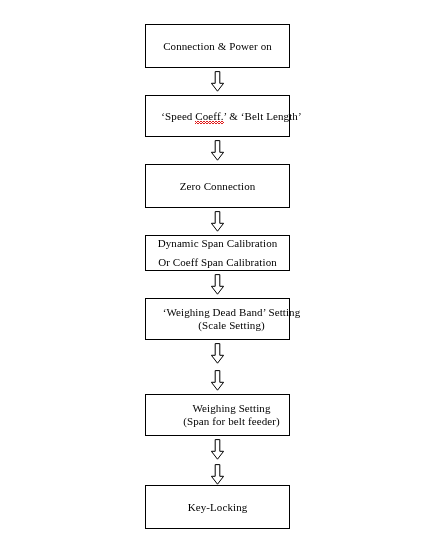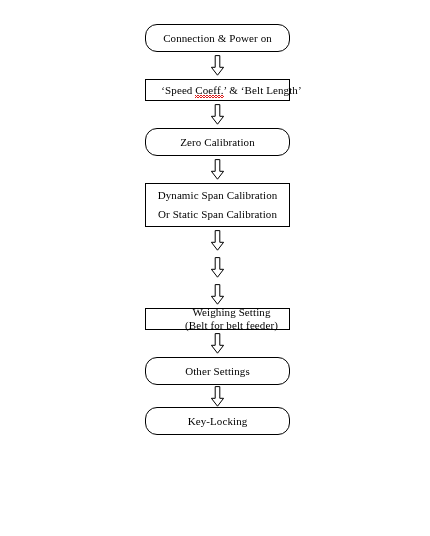--- a/index.html
+++ b/index.html
@@ -38,29 +38,28 @@
     border: 1px solid #000000;
     background: #ffffff;
     display: flex;
     flex-direction: column;
     align-items: center;
     justify-content: center;
     text-align: center;
   }
 
   .node.h1line {
-    height: 28px;
-    border-radius: 12px;
+    height: 44px;
   }
   .node.h2line {
-    height: 22px;
+    height: 42px;
     padding-left: 28px;
   }
   .node.h2line-wide {
-    height: 44px;
+    height: 36px;
   }
 
   .node-line {
     font-size: 11px;
     line-height: 13px;
     letter-spacing: 0.1px;
     white-space: nowrap;
   }
 
   .node.h2line-wide .node-line {
@@ -114,57 +113,58 @@
       </div>
       <div class="node h2line">
         <div class="node-line">‘Speed <span class="squiggle">Coeff.</span>’ &amp; ‘Belt Length’</div>
       </div>
       <div class="connector gap-tall">
         <svg class="arrow-svg" width="15" height="21" viewBox="0 0 15 21">
           <path d="M5.2 0.6 L9.8 0.6 L9.8 12.3 L13.6 12.3 L7.5 20.2 L1.4 12.3 L5.2 12.3 Z" fill="#ffffff" stroke="#000000" stroke-width="1" stroke-linejoin="miter"></path>
         </svg>
       </div>
       <div class="node h1line">
-        <div class="node-line">Zero Calibration</div>
+        <div class="node-line">Zero Connection</div>
       </div>
       <div class="connector gap-tall">
         <svg class="arrow-svg" width="15" height="21" viewBox="0 0 15 21">
           <path d="M5.2 0.6 L9.8 0.6 L9.8 12.3 L13.6 12.3 L7.5 20.2 L1.4 12.3 L5.2 12.3 Z" fill="#ffffff" stroke="#000000" stroke-width="1" stroke-linejoin="miter"></path>
         </svg>
       </div>
       <div class="node h2line-wide">
         <div class="node-line">Dynamic Span Calibration</div>
-        <div class="node-line">Or Static Span Calibration</div>
+        <div class="node-line">Or Coeff Span Calibration</div>
       </div>
       <div class="connector gap-tall">
         <svg class="arrow-svg" width="15" height="21" viewBox="0 0 15 21">
           <path d="M5.2 0.6 L9.8 0.6 L9.8 12.3 L13.6 12.3 L7.5 20.2 L1.4 12.3 L5.2 12.3 Z" fill="#ffffff" stroke="#000000" stroke-width="1" stroke-linejoin="miter"></path>
         </svg>
+      </div>
+      <div class="node h2line">
+        <div class="node-line">‘Weighing Dead Band’ Setting</div>
+        <div class="node-line">(Scale Setting)</div>
       </div>
       <div class="connector gap-tall">
         <svg class="arrow-svg" width="15" height="21" viewBox="0 0 15 21">
           <path d="M5.2 0.6 L9.8 0.6 L9.8 12.3 L13.6 12.3 L7.5 20.2 L1.4 12.3 L5.2 12.3 Z" fill="#ffffff" stroke="#000000" stroke-width="1" stroke-linejoin="miter"></path>
         </svg>
       </div>
       <div class="connector gap-tall">
         <svg class="arrow-svg" width="15" height="21" viewBox="0 0 15 21">
           <path d="M5.2 0.6 L9.8 0.6 L9.8 12.3 L13.6 12.3 L7.5 20.2 L1.4 12.3 L5.2 12.3 Z" fill="#ffffff" stroke="#000000" stroke-width="1" stroke-linejoin="miter"></path>
         </svg>
       </div>
       <div class="node h2line">
         <div class="node-line">Weighing Setting</div>
-        <div class="node-line">(Belt for belt feeder)</div>
+        <div class="node-line">(Span for belt feeder)</div>
       </div>
       <div class="connector gap-tall">
         <svg class="arrow-svg" width="15" height="21" viewBox="0 0 15 21">
           <path d="M5.2 0.6 L9.8 0.6 L9.8 12.3 L13.6 12.3 L7.5 20.2 L1.4 12.3 L5.2 12.3 Z" fill="#ffffff" stroke="#000000" stroke-width="1" stroke-linejoin="miter"></path>
         </svg>
-      </div>
-      <div class="node h1line">
-        <div class="node-line">Other Settings</div>
       </div>
       <div class="connector gap-short">
         <svg class="arrow-svg" width="15" height="21" viewBox="0 0 15 21">
           <path d="M5.2 0.6 L9.8 0.6 L9.8 12.3 L13.6 12.3 L7.5 20.2 L1.4 12.3 L5.2 12.3 Z" fill="#ffffff" stroke="#000000" stroke-width="1" stroke-linejoin="miter"></path>
         </svg>
       </div>
       <div class="node h1line">
         <div class="node-line">Key-Locking</div>
       </div>
     </div>

